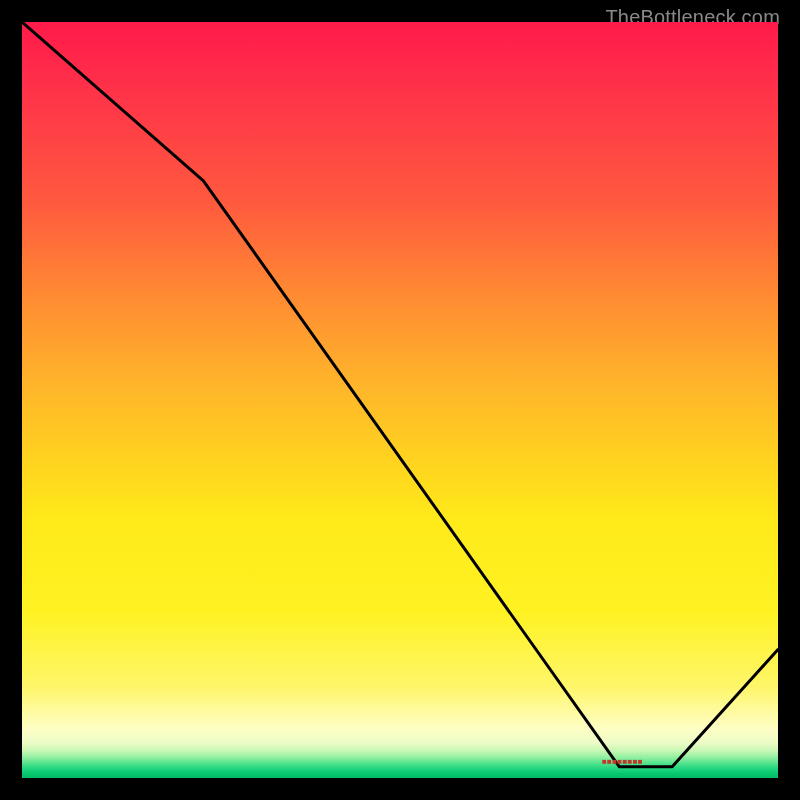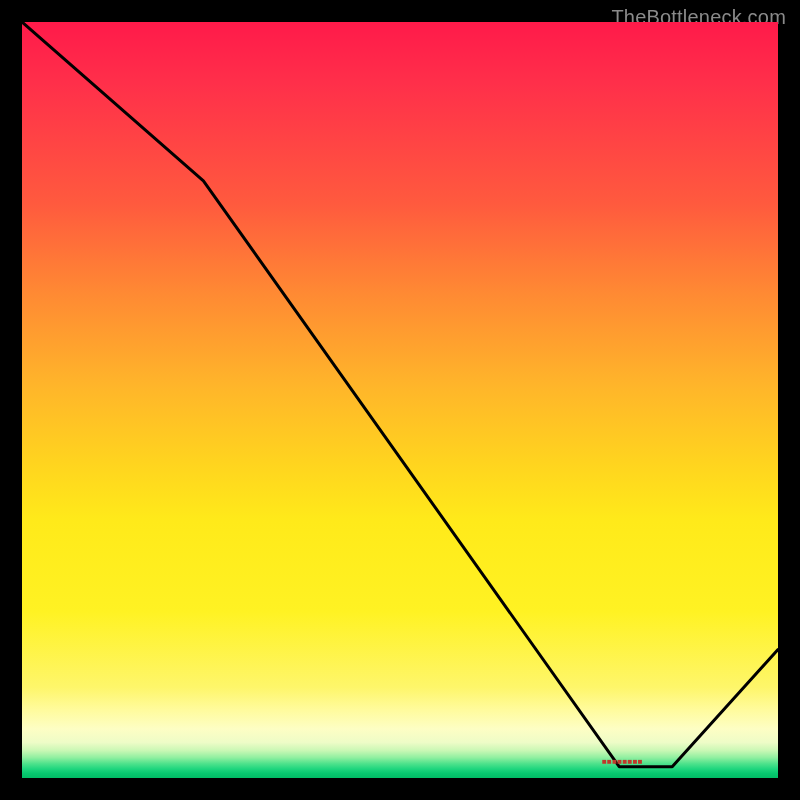--- a/index.html
+++ b/index.html
@@ -14,21 +14,21 @@
   .stage {
     position: relative;
     width: 800px;
     height: 800px;
     background: #000;
   }
   
   .watermark {
     position: absolute;
     top: 6px;
-    right: 14px;
+    right: 20px;
     color: #8a8a8a;
     font-size: 20px;
     letter-spacing: 0.2px;
     font-weight: 500;
   }
   
   .plot {
     position: absolute;
     left: 22px;
     top: 22px;

